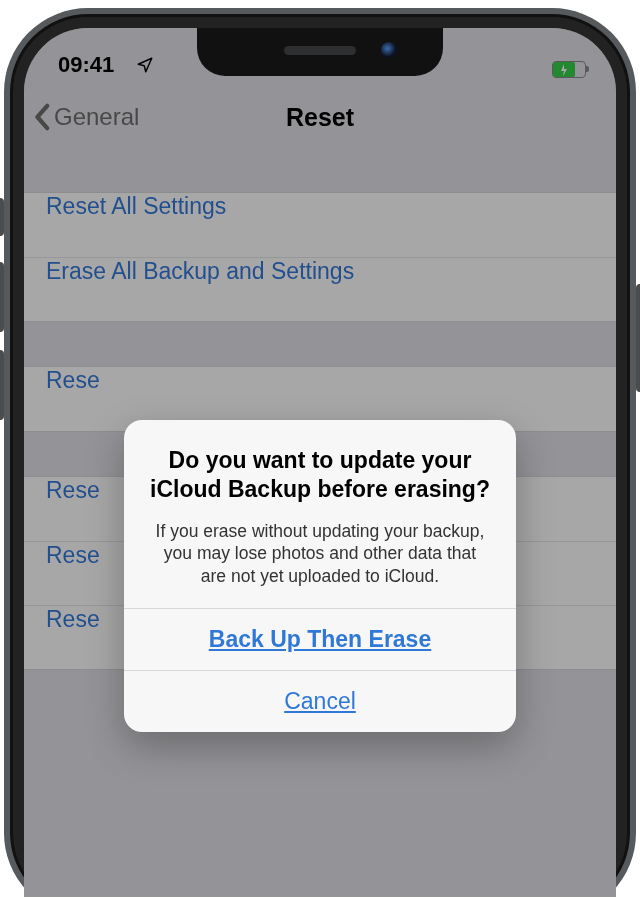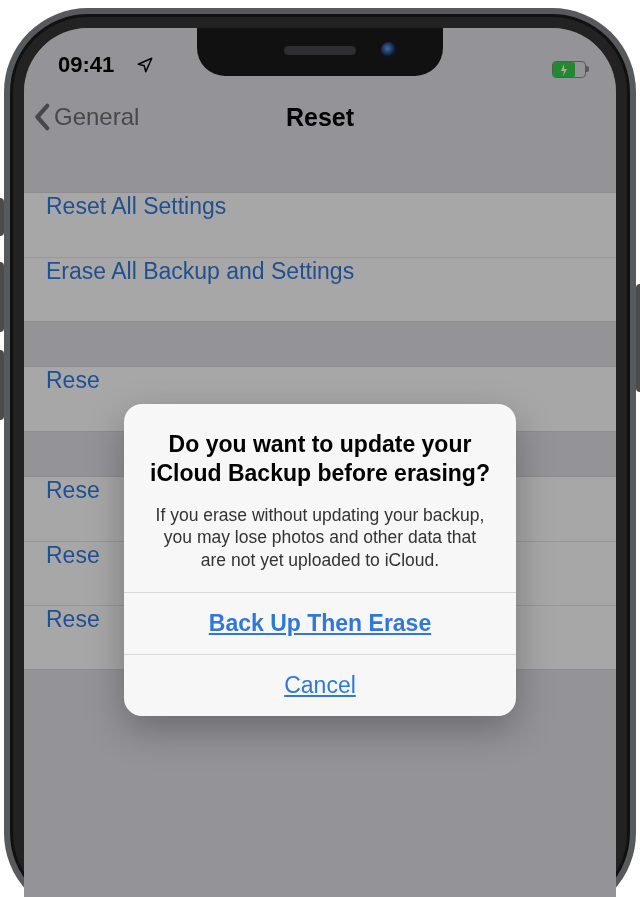--- a/index.html
+++ b/index.html
@@ -130,21 +130,21 @@
       padding: 0 22px;
       font-size: 23px; color: #3478d8;
     }
     .row + .row { border-top: 1px solid #e5e4e9; }
 
     
     .alert {
       position: absolute;
       z-index: 30;
       left: 50%; transform: translateX(-50%);
-      top: 376px;
+      top: 392px;
       width: 392px;
       background: #f7f7f7;
       border-radius: 18px;
       overflow: hidden;
       box-shadow: 0 14px 38px rgba(0,0,0,0.28);
     }
     .alert-content { padding: 26px 24px 20px; text-align: center; }
     .alert-title { font-size: 23px; font-weight: 700; color: #000; line-height: 1.25; }
     .alert-msg   { margin-top: 16px; font-size: 17.5px; color: #333; line-height: 1.3; padding: 0 4px; }
     .alert-btn {

